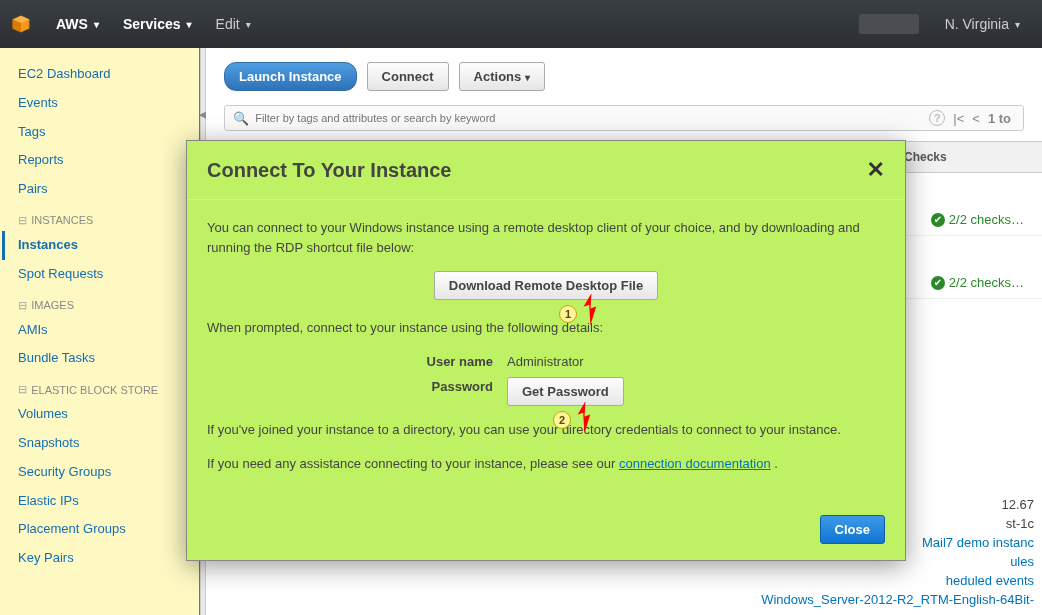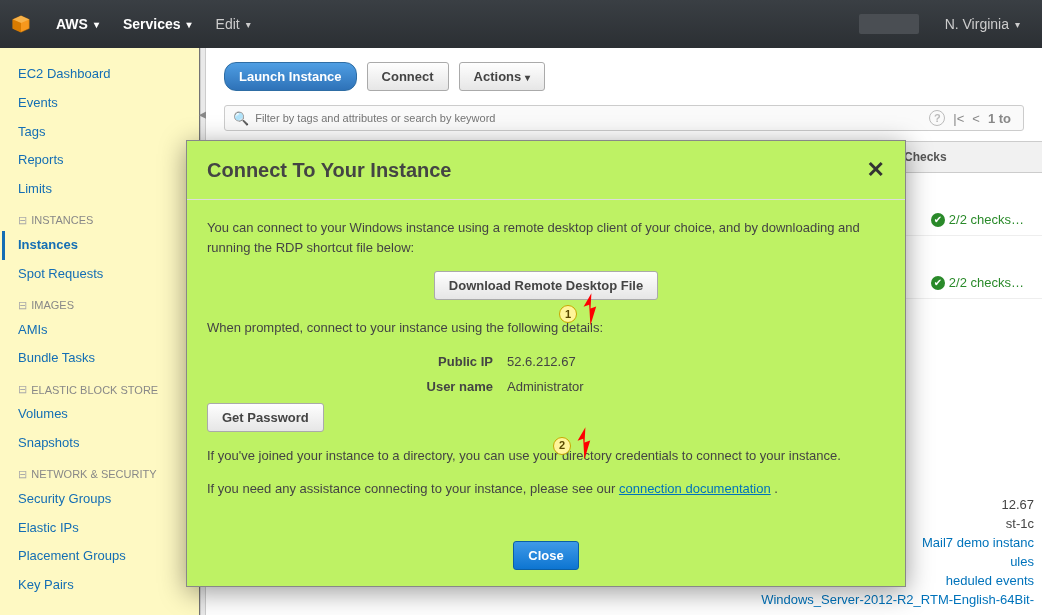--- a/index.html
+++ b/index.html
@@ -38,21 +38,21 @@
 .modal { width: 720px; background: #bef264; border: 1px solid #888; box-shadow: 0 5px 25px rgba(0,0,0,0.4); }
 .modal-head { display: flex; align-items: center; padding: 16px 20px; border-bottom: 1px solid #ddd; }
 .modal-head h2 { font-size: 20px; color: #444; flex: 1; }
 .modal-head .close { font-size: 22px; font-weight: bold; cursor: pointer; }
 .modal-body { padding: 18px 20px; font-size: 13px; color: #444; line-height: 1.5; }
 .modal-body p { margin-bottom: 14px; }
 .center-row { display: flex; justify-content: center; margin: 10px 0 18px 0; position: relative;}
 .kv { display: flex; margin: 6px 0; }
 .kv .k { width: 300px; text-align: right; padding-right: 14px; font-weight: bold; }
 .kv .v { flex: 1; }
-.modal-foot { padding: 10px 20px 16px; display: flex; justify-content: center; border-top: none;}
+.modal-foot { padding: 10px 20px 16px; display: flex; justify-content: flex-end; border-top: none;}
 .callout { position: absolute; border: 1px solid #c7a600; background: #fff59a; border-radius: 50%; width: 18px; height: 18px; display: flex; align-items: center; justify-content: center; font-size: 11px; font-weight: bold; color: #5a4a00;}
 .arrow { position: absolute; color: red; }
 .arrow svg { width: 40px; height: 40px; }
 .link { color:#0073bb; cursor:pointer; }
 .divider-handle { width: 6px; background: #e9e9e9; border-left:1px solid #ccc; border-right:1px solid #ccc; display:flex; align-items:flex-start; justify-content:center; padding-top:60px; color:#888; font-size:11px;}
 </style>
 </head>
 <body>
 
 <div class="topbar">
@@ -80,31 +80,30 @@
       <span class="chev">▾</span>
     </div>
 </div>
 
 <div class="main">
   <div class="sidebar">
     <div class="item">EC2 Dashboard</div>
     <div class="item">Events</div>
     <div class="item">Tags</div>
     <div class="item">Reports</div>
-    <div class="item">Limits</div>
+    <div class="item">Pairs</div>
     <div class="heading">INSTANCES</div>
     <div class="item bold">Instances</div>
     <div class="item">Spot Requests</div>
     <div class="heading">IMAGES</div>
     <div class="item">AMIs</div>
     <div class="item">Bundle Tasks</div>
     <div class="heading">ELASTIC BLOCK STORE</div>
     <div class="item">Volumes</div>
     <div class="item">Snapshots</div>
-    <div class="heading">NETWORK &amp; SECURITY</div>
     <div class="item">Security Groups</div>
     <div class="item">Elastic IPs</div>
     <div class="item">Placement Groups</div>
     <div class="item">Key Pairs</div>
 
   </div>
   <div class="divider-handle">◀</div>
 
   <div class="content">
     <div class="toolbar">
@@ -163,28 +162,25 @@
       <p>You can connect to your Windows instance using a remote desktop client of your choice, and by downloading and running the RDP shortcut file below:</p>
       <div class="center-row">
         <button class="btn">Download Remote Desktop File</button>
         <span class="callout" style="left:352px; top:34px;">1</span>
         <span class="arrow" style="left:368px; top:18px;"><svg viewBox="0 0 40 40">
               <path d="M22 4 L10 14 L16 14 L10 34 L22 18 L16 18 Z" fill="red" transform="rotate(-20 20 20)"></path>
             </svg></span>
       </div>
       <p>When prompted, connect to your instance using the following details:</p>
       <div class="kv">
-        <div class="k">Public IP</div>
-        <div class="v">52.6.212.67</div>
-      </div>
-      <div class="kv">
         <div class="k">User name</div>
         <div class="v">Administrator</div>
       </div>
       <div class="kv" style="position:relative;">
+        <div class="k">Password</div>
         <div class="v"><button class="btn">Get Password</button></div>
         <span class="callout" style="left:346px; top:34px;">2</span>
         <span class="arrow" style="left:362px; top:20px;"><svg viewBox="0 0 40 40">
               <path d="M22 4 L10 14 L16 14 L10 34 L22 18 L16 18 Z" fill="red" transform="rotate(-20 20 20)"></path>
             </svg></span>
       </div>
       <p style="margin-top:14px;">If you've joined your instance to a directory, you can use your directory credentials to connect to your instance.</p>
       <p><span>If you need any assistance connecting to your instance, please see our </span><a href="#" class="link">connection documentation</a> .</p>
     </div>
     <div class="modal-foot">

